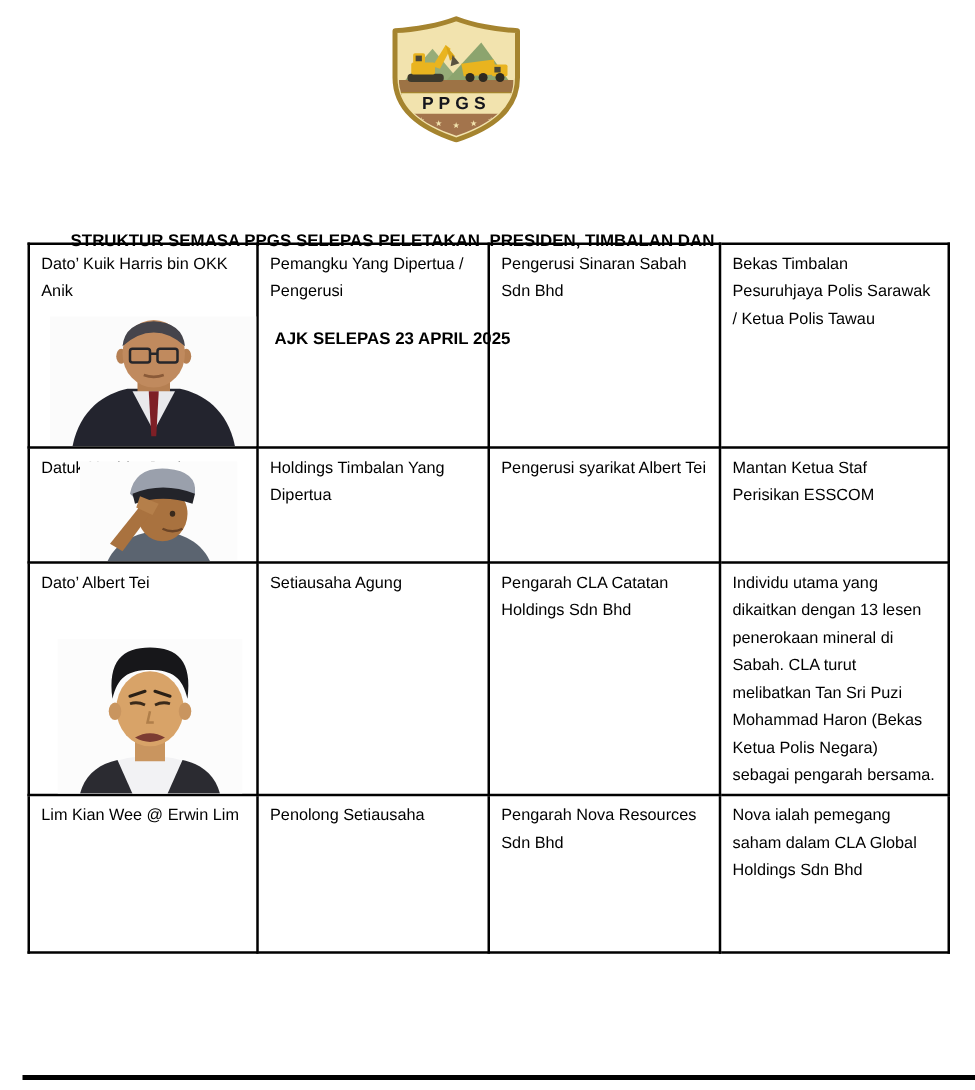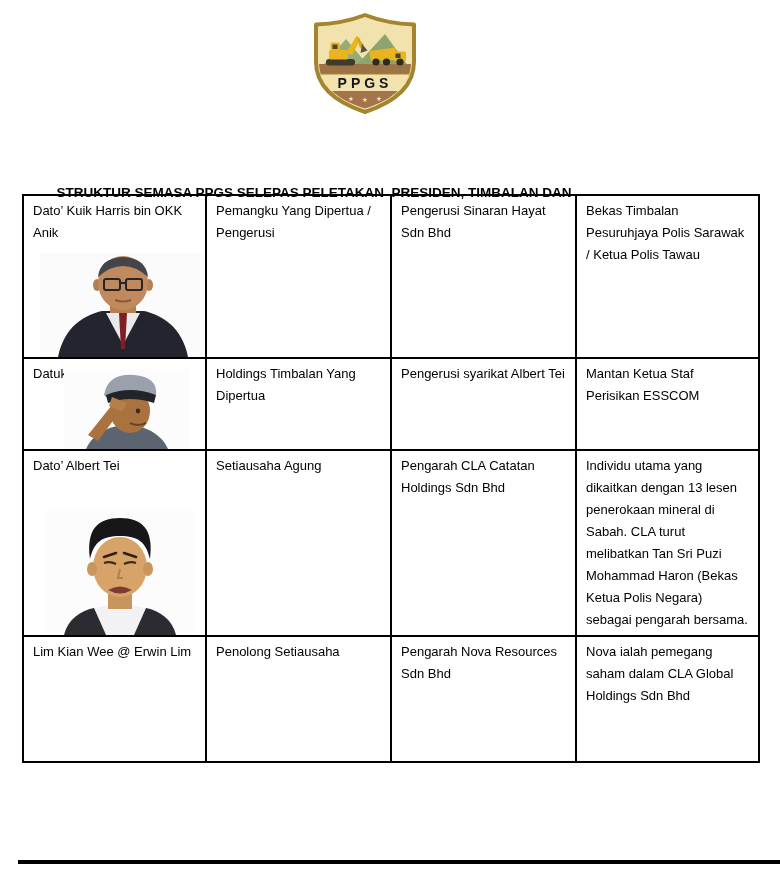--- a/index.html
+++ b/index.html
@@ -116,20 +116,21 @@
         <text x="55" y="90">★</text>
         <text x="69" y="88.5">★</text>
         <text x="83" y="86.5">★</text>
       </g>
     </g>
   </svg>
 </div>
 
 <div class="doc-title">
   <div>STRUKTUR SEMASA PPGS SELEPAS PELETAKAN  PRESIDEN, TIMBALAN DAN</div>
+  <div>AJK SELEPAS 23 APRIL 2025</div>
 </div>
 
 <table class="org-table">
   <colgroup>
       <col class="c1">
       <col class="c2">
       <col class="c3">
       <col class="c4">
     </colgroup>
   <tbody>
@@ -147,21 +148,21 @@
         <ellipse cx="109" cy="32" rx="4" ry="6" fill="#B57F52"></ellipse>
         <ellipse cx="83" cy="30" rx="25" ry="27" fill="#C08A5E"></ellipse>
         <path d="M58 24 Q60 5 83 4 Q106 5 108 24 Q96 13 83 13 Q70 13 58 24 Z" fill="#45444B"></path>
         <rect x="64" y="26" width="16" height="11" rx="2" fill="none" stroke="#26262A" stroke-width="2"></rect>
         <rect x="86" y="26" width="16" height="11" rx="2" fill="none" stroke="#26262A" stroke-width="2"></rect>
         <line x1="80" y1="30" x2="86" y2="30" stroke="#26262A" stroke-width="2"></line>
         <path d="M75 47 Q83 50 91 47" stroke="#8A5A38" stroke-width="2" fill="none"></path>
       </svg>
     </td>
     <td>Pemangku Yang Dipertua / Pengerusi</td>
-    <td>Pengerusi Sinaran Hayat Sdn Bhd</td>
+    <td>Pengerusi Sinaran Sabah Sdn Bhd</td>
     <td>Bekas Timbalan Pesuruhjaya Polis Sarawak / Ketua Polis Tawau</td>
   </tr>
 
   <tr class="row-2">
     <td class="name-cell">
       <span>Datuk Hashim Justin</span>
       <svg class="portrait p2" viewBox="0 0 126 80">
         <rect width="126" height="80" fill="#fcfcfc"></rect>
         <path d="M22 80 C30 62 50 56 63 56 C76 56 96 62 104 80 Z" fill="#5B6470"></path>
         <ellipse cx="66" cy="42" rx="20" ry="22" fill="#A9723F"></ellipse>

